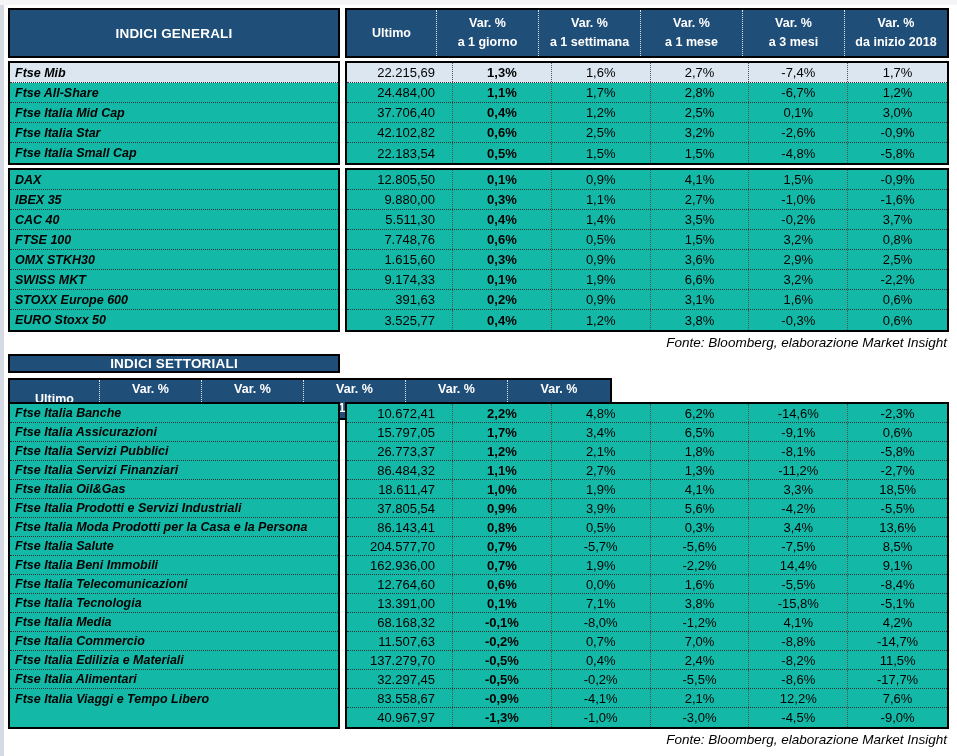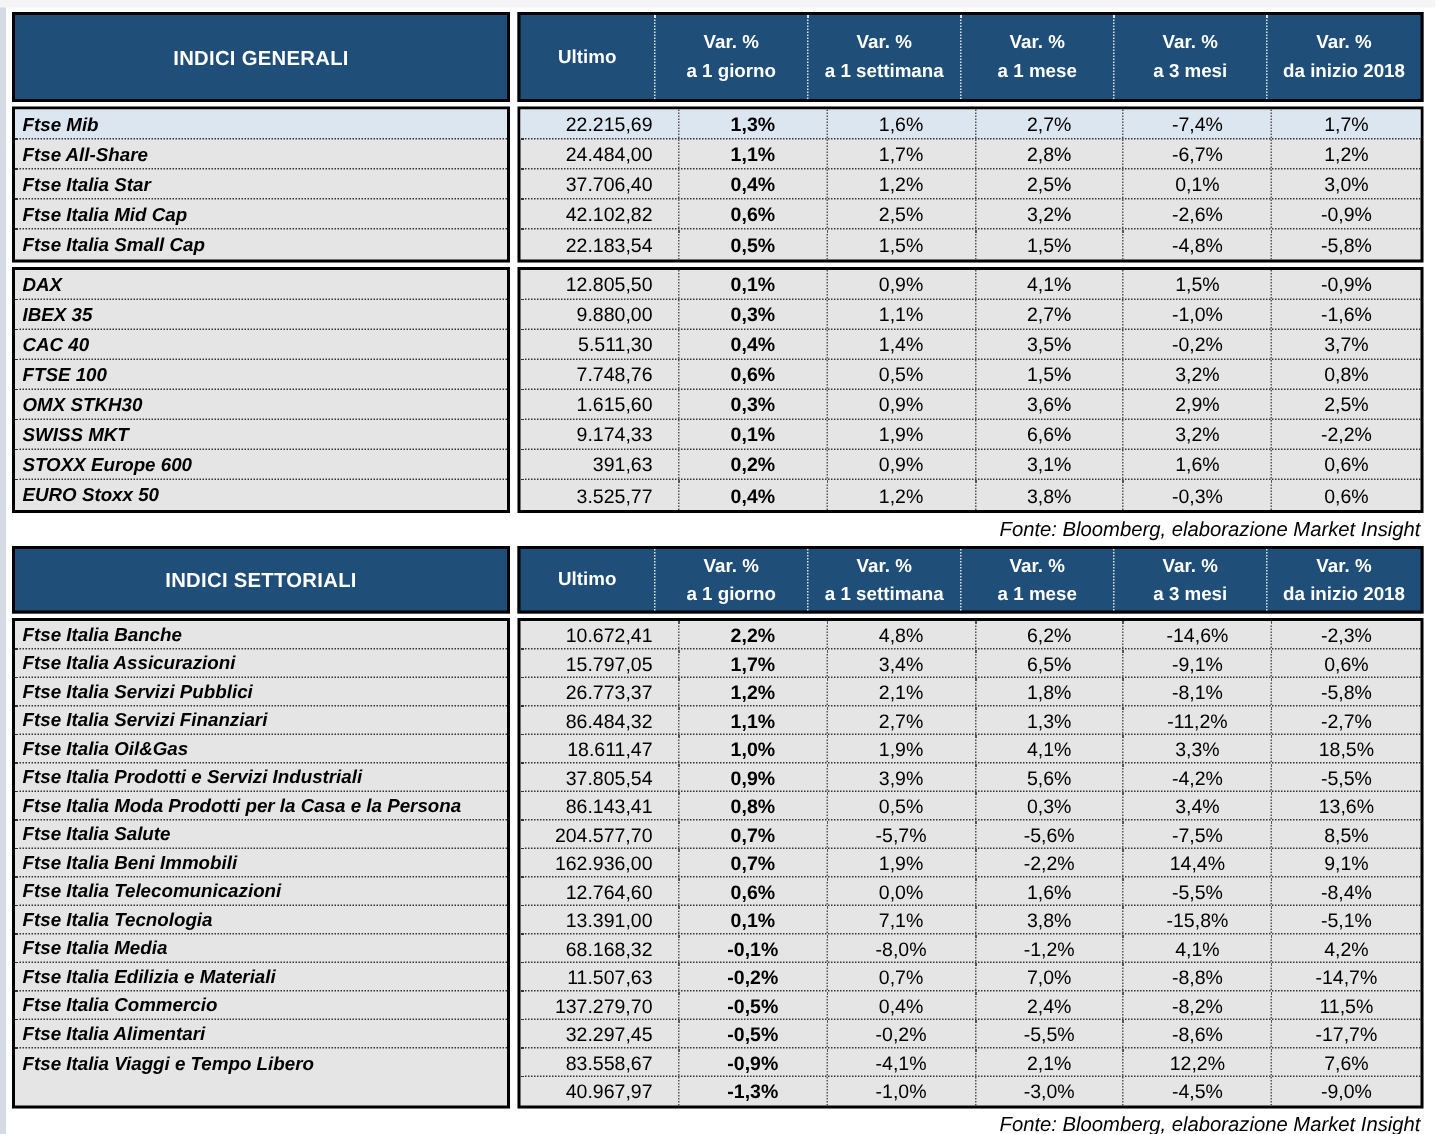--- a/index.html
+++ b/index.html
@@ -17,21 +17,21 @@
 
   .page { position: absolute; left: 8px; top: 8px; width: 941px; }
 
   .tbl { width: 941px; }
 
   .row-flex { display: flex; gap: 5px; }
 
   .box {
     border: 2px solid #000;
     box-sizing: border-box;
-    background: #e5e5e5;
+    background: #14b8a6;
   }
 
   
   .hdr-row { align-items: stretch; }
   .hdr-label {
     width: 332px;
     background: var(--hdr-bg, #1F4E79);
     color: #fff;
     font-weight: bold;
     font-size: 13.5px;
@@ -46,22 +46,22 @@
   }
   .hc {
     color: #fff; font-weight: bold; font-size: 12.5px;
     display: flex; flex-direction: column; align-items: center; justify-content: center;
     border-right: 1px dotted rgba(255,255,255,0.85);
     line-height: 19px;
     text-align: center;
   }
   .hc:last-child { border-right: none; }
 
-  [data-name="table-indici-generali"] .hdr-row { height: 60px; border-radius: 20px; }
-  [data-name="table-indici-settoriali"] .hdr-row { height: 45px; }
+  [data-name="table-indici-generali"] .hdr-row { height: 50px; border-radius: 20px; }
+  [data-name="table-indici-settoriali"] .hdr-row { height: 45px; flex-direction: column; }
 
   
   .grp { margin-top: 3px; align-items: stretch; }
   .grp-labels { width: 332px; }
   .grp-data { width: 604px; }
 
   .label-cell {
     box-sizing: border-box;
     padding-left: 5px;
     font-weight: bold; font-style: italic;
@@ -138,22 +138,22 @@
           <div class="hc" data-name="column-header-var-5">
             <div class="hl1" data-name="var-header-line1">Var. %</div>
             <div class="hl2" data-name="var-header-line2">da inizio 2018</div>
           </div>
         </div>
       </div>
       <div class="row-flex grp" data-name="row-group">
         <div class="box grp-labels" data-name="row-group-labels">
           <div class="label-cell hi" data-name="index-name">Ftse Mib</div>
           <div class="label-cell" data-name="index-name">Ftse All-Share</div>
+          <div class="label-cell" data-name="index-name">Ftse Italia Mid Cap</div>
           <div class="label-cell" data-name="index-name">Ftse Italia Star</div>
-          <div class="label-cell" data-name="index-name">Ftse Italia Mid Cap</div>
           <div class="label-cell" data-name="index-name">Ftse Italia Small Cap</div>
         </div>
         <div class="box grp-data" data-name="row-group-data">
           <div class="data-row hi" data-name="table-row">
             <div class="cell ult-cell" data-name="ultimo-value">22.215,69</div>
             <div class="cell var-cell bold-col" data-name="var-value-1">1,3%</div>
             <div class="cell var-cell" data-name="var-value-2">1,6%</div>
             <div class="cell var-cell" data-name="var-value-3">2,7%</div>
             <div class="cell var-cell" data-name="var-value-4">-7,4%</div>
             <div class="cell var-cell" data-name="var-value-5">1,7%</div>
@@ -306,22 +306,22 @@
           <div class="label-cell" data-name="index-name">Ftse Italia Servizi Pubblici</div>
           <div class="label-cell" data-name="index-name">Ftse Italia Servizi Finanziari</div>
           <div class="label-cell" data-name="index-name">Ftse Italia Oil&amp;Gas</div>
           <div class="label-cell" data-name="index-name">Ftse Italia Prodotti e Servizi Industriali</div>
           <div class="label-cell" data-name="index-name">Ftse Italia Moda Prodotti per la Casa e la Persona</div>
           <div class="label-cell" data-name="index-name">Ftse Italia Salute</div>
           <div class="label-cell" data-name="index-name">Ftse Italia Beni Immobili</div>
           <div class="label-cell" data-name="index-name">Ftse Italia Telecomunicazioni</div>
           <div class="label-cell" data-name="index-name">Ftse Italia Tecnologia</div>
           <div class="label-cell" data-name="index-name">Ftse Italia Media</div>
+          <div class="label-cell" data-name="index-name">Ftse Italia Commercio</div>
           <div class="label-cell" data-name="index-name">Ftse Italia Edilizia e Materiali</div>
-          <div class="label-cell" data-name="index-name">Ftse Italia Commercio</div>
           <div class="label-cell" data-name="index-name">Ftse Italia Alimentari</div>
           <div class="label-cell" data-name="index-name">Ftse Italia Viaggi e Tempo Libero</div>
         </div>
         <div class="box grp-data" data-name="row-group-data">
           <div class="data-row" data-name="table-row">
             <div class="cell ult-cell" data-name="ultimo-value">10.672,41</div>
             <div class="cell var-cell bold-col" data-name="var-value-1">2,2%</div>
             <div class="cell var-cell" data-name="var-value-2">4,8%</div>
             <div class="cell var-cell" data-name="var-value-3">6,2%</div>
             <div class="cell var-cell" data-name="var-value-4">-14,6%</div>

